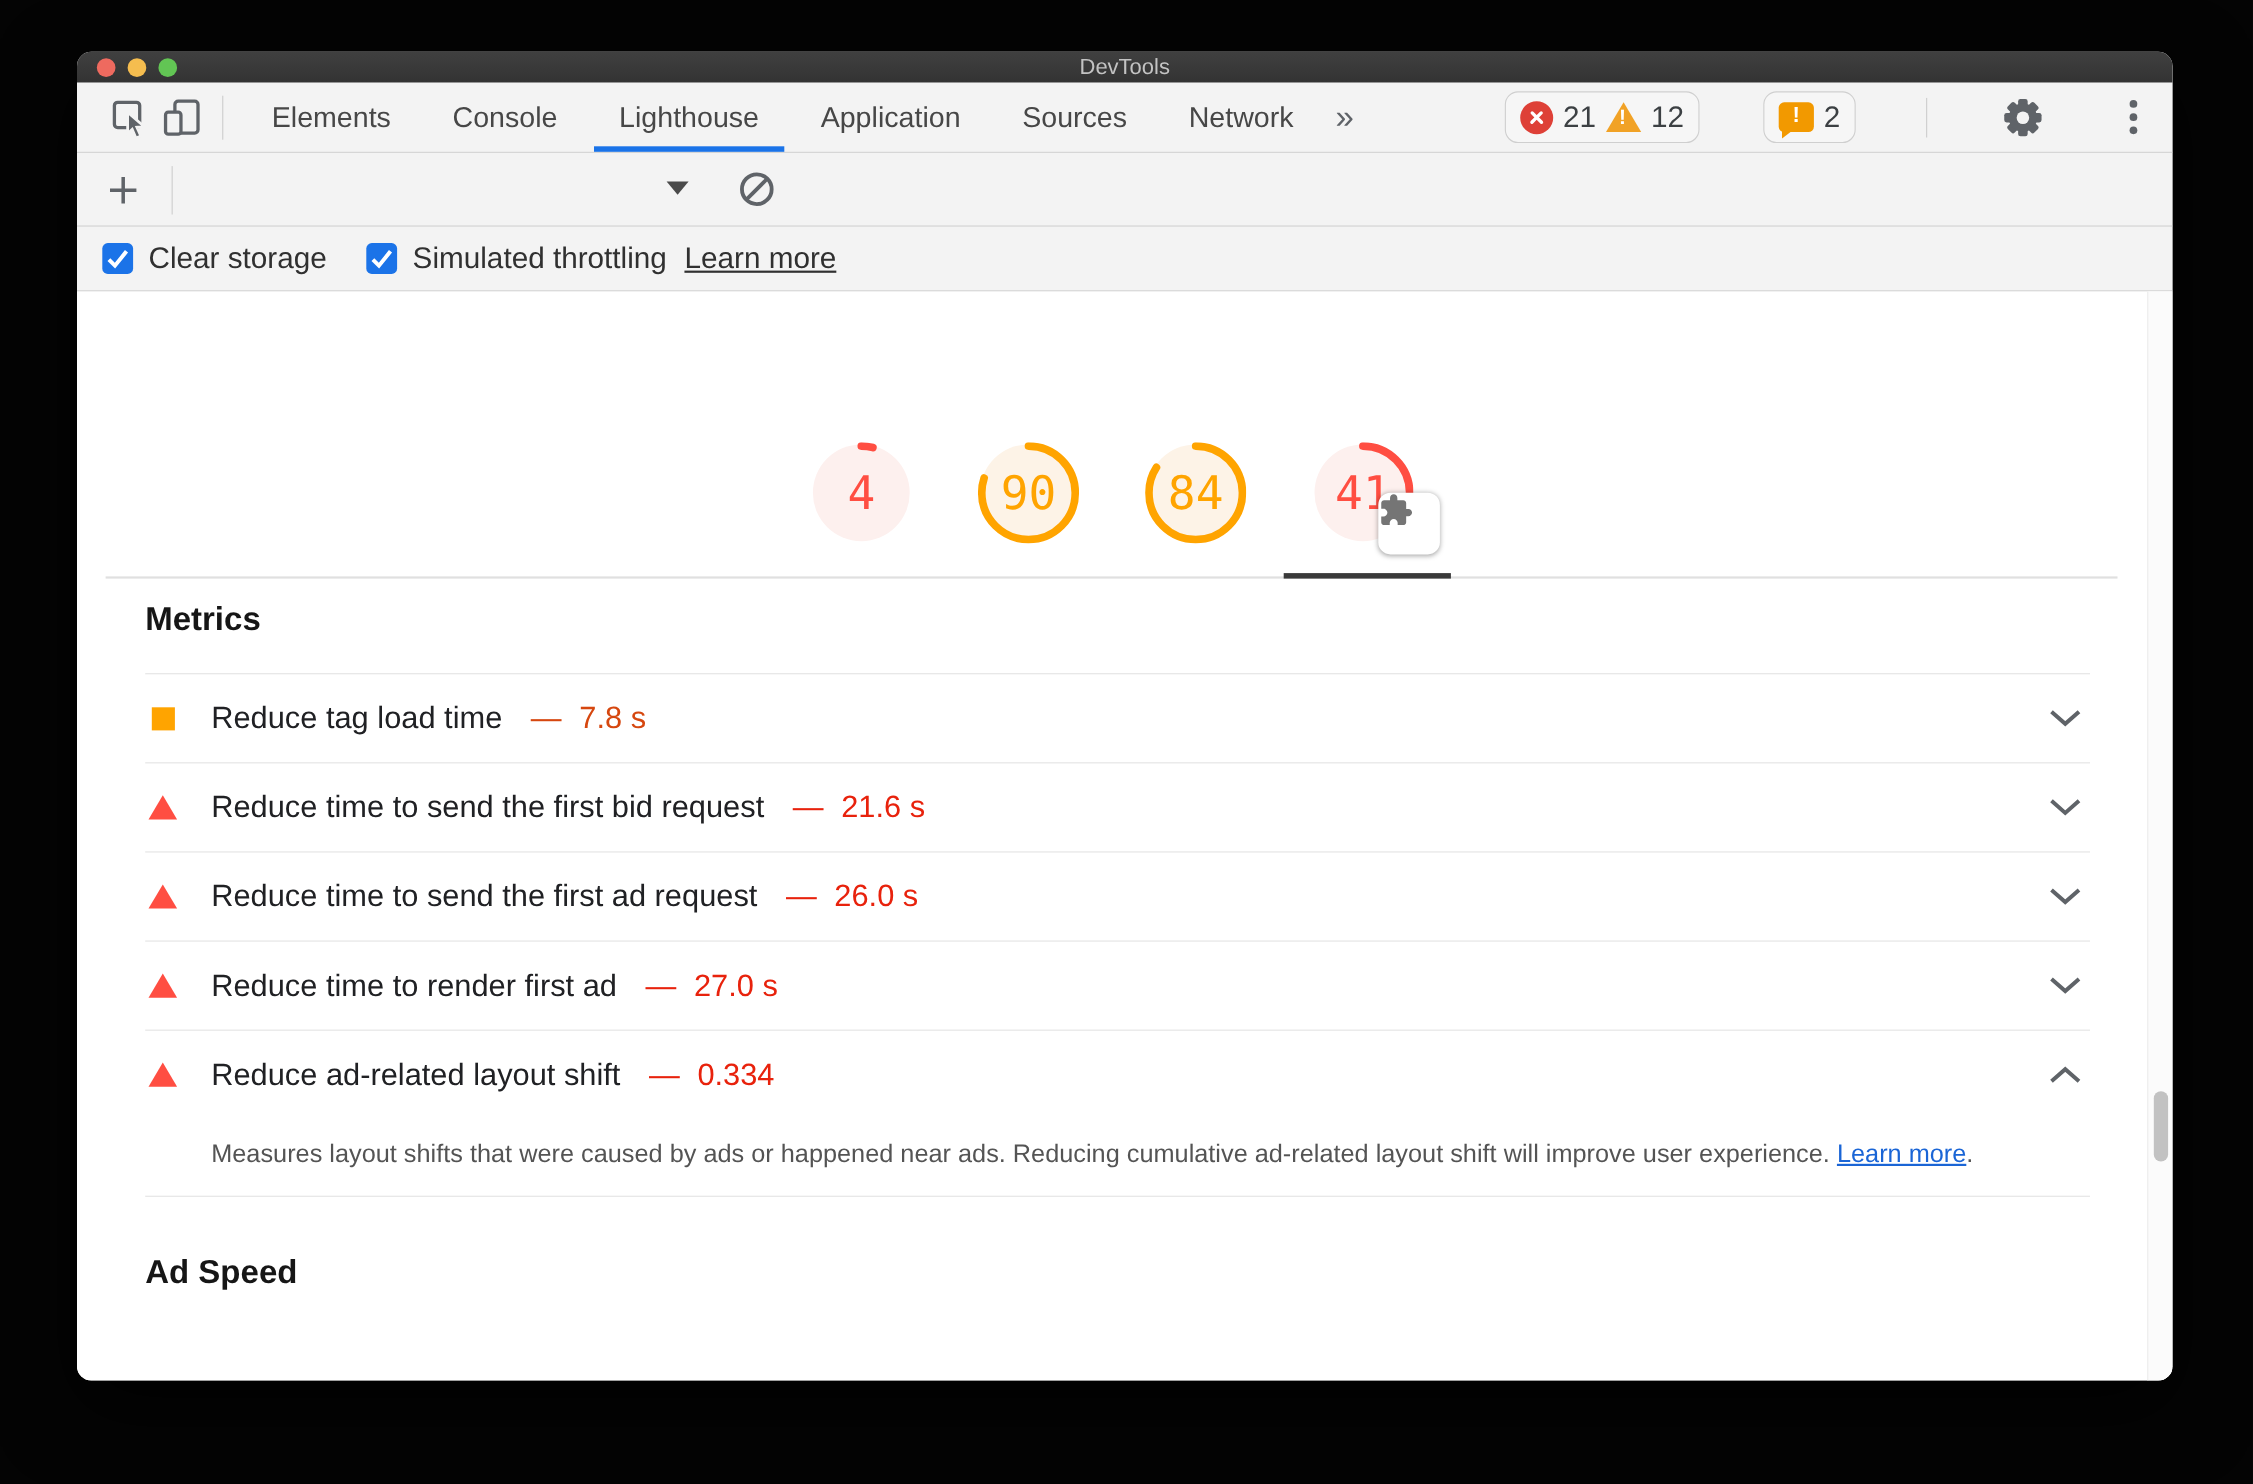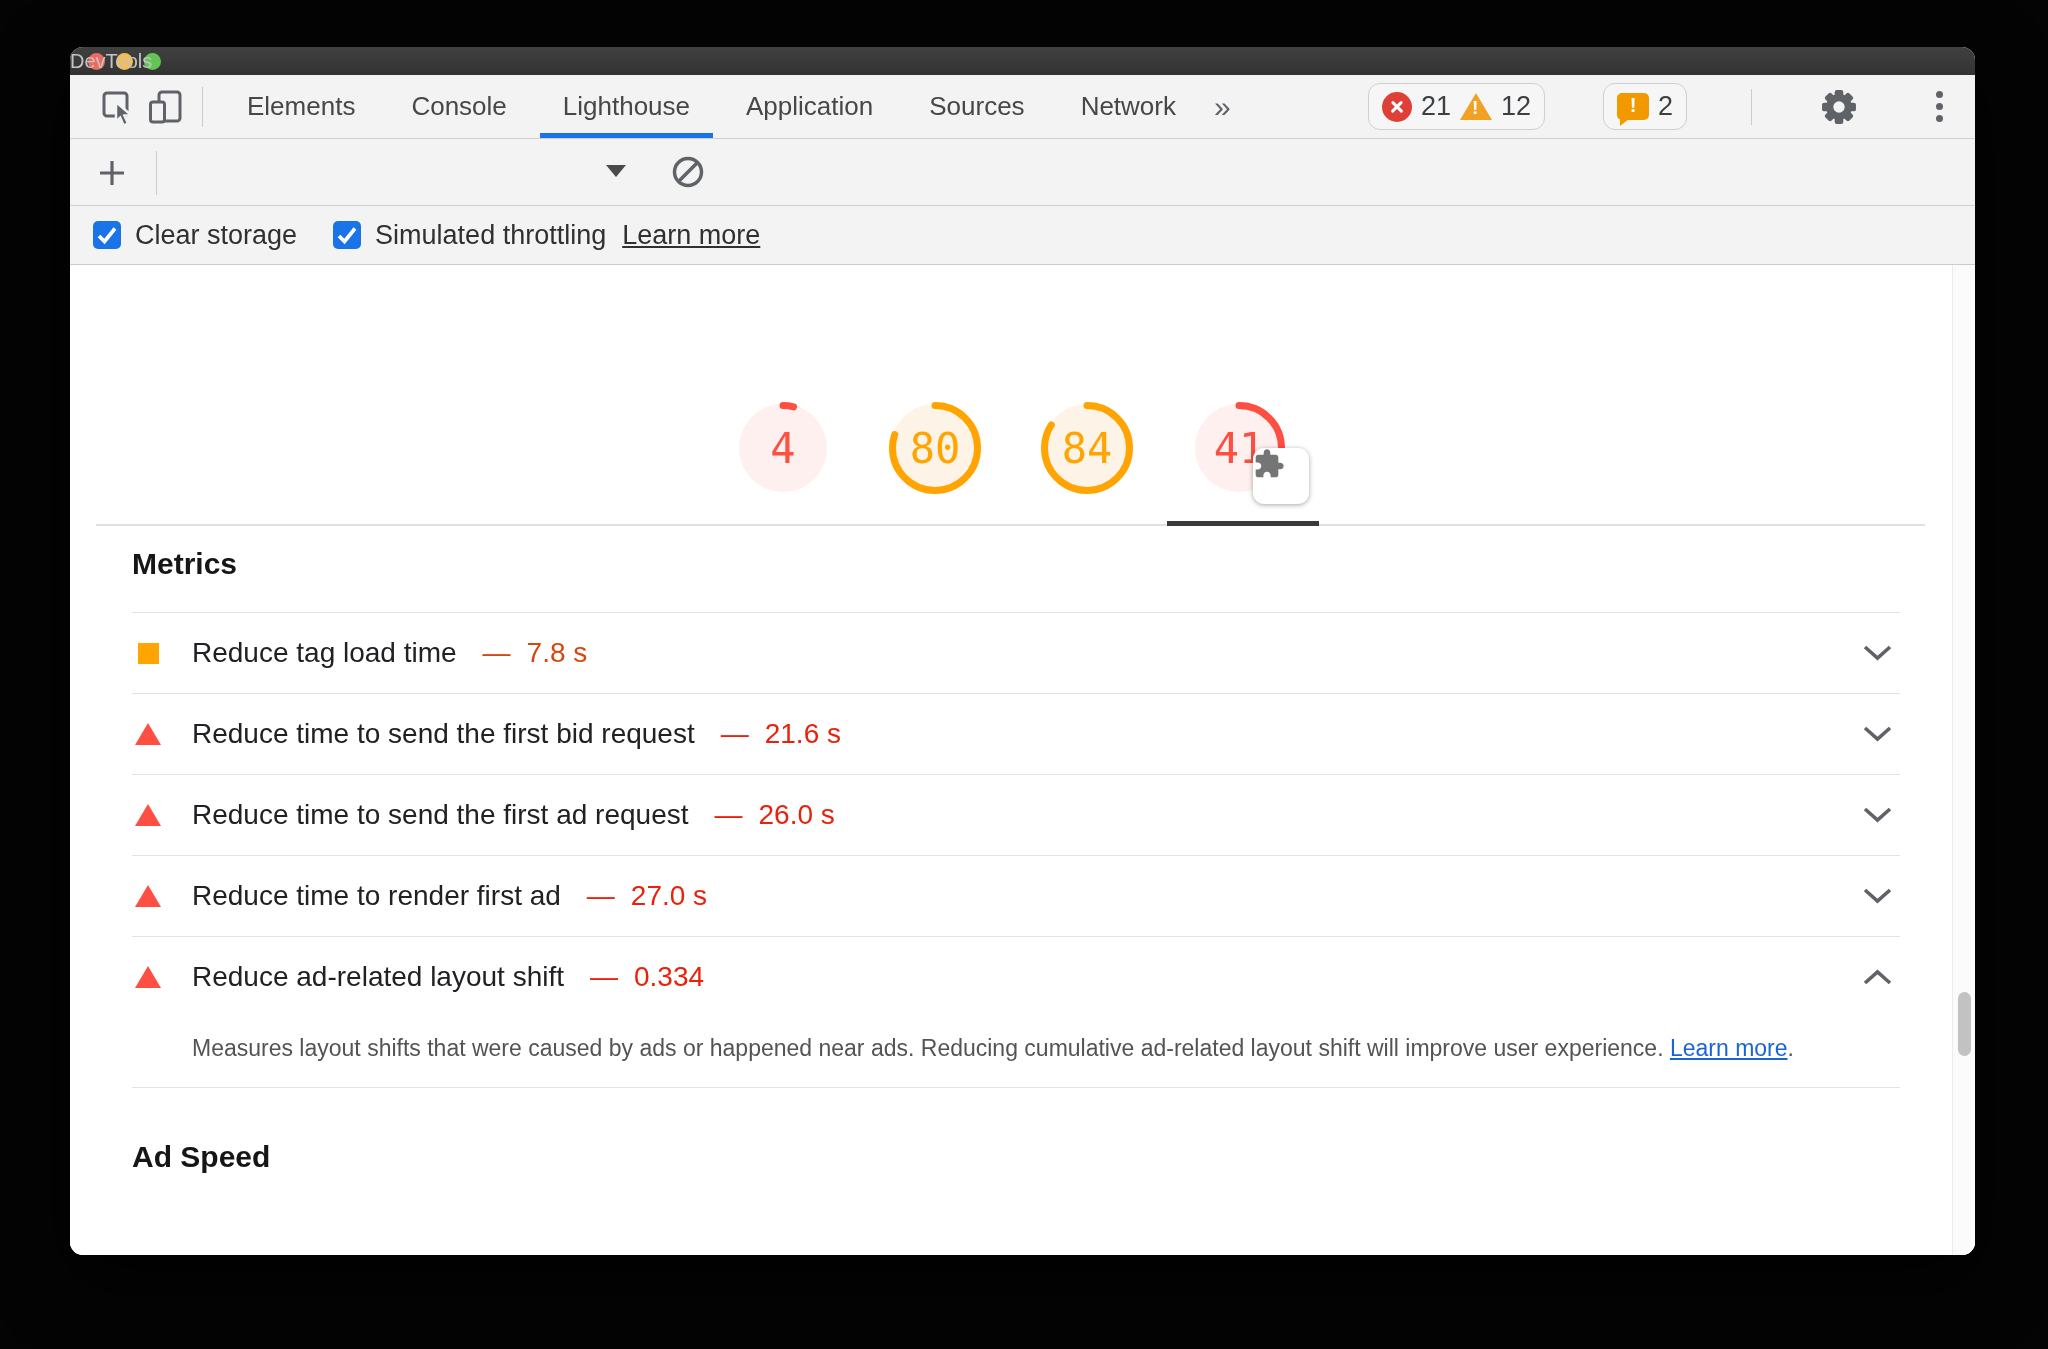--- a/index.html
+++ b/index.html
@@ -14,21 +14,21 @@
     box-shadow:0 24px 70px rgba(0,0,0,.85);
     display:flex; flex-direction:column;
   }
 
   
   .titlebar { height:28px; background:linear-gradient(#404040,#333333);
     display:flex; align-items:center; position:relative; flex:0 0 auto; }
   .traffic { display:flex; gap:11px; margin-left:18px; }
   .tl { width:17px; height:17px; border-radius:50%; }
   .tl.red{ background:#ee6a5f; } .tl.yellow{ background:#f5bd4f; } .tl.green{ background:#62c554; }
-  .wintitle { position:absolute; left:0; right:0; 
+  .wintitle { position:absolute; left:0; right:0; text-align:center;
     color:#c3c3c3; font-size:20px; }
 
   
   .bar { background:#f3f3f3; border-bottom:1px solid #d0d0d0; flex:0 0 auto;
          display:flex; align-items:center; }
   .vsep { width:1px; background:#ccc; }
 
   
   .tabbar { height:64px; padding-left:28px; }
   .iconbtn { display:flex; align-items:center; justify-content:center; }
@@ -231,21 +231,21 @@
        <circle cx="46" cy="46" r="44" fill="#fdf0ee"></circle>
        <circle cx="46" cy="46" r="42.5" fill="none" stroke="#ff4e42" stroke-width="7" stroke-linecap="round" stroke-dasharray="10.7 267.0" transform="rotate(-90 46 46)"></circle>
      </svg>
      <div class="score" style="color:#ff4e42">4</div>
           </div>
           <div class="gauge">
             <svg viewBox="0 0 92 92">
        <circle cx="46" cy="46" r="44" fill="#fdf3e7"></circle>
        <circle cx="46" cy="46" r="42.5" fill="none" stroke="#ffa400" stroke-width="7" stroke-linecap="round" stroke-dasharray="213.6 267.0" transform="rotate(-90 46 46)"></circle>
      </svg>
-     <div class="score" style="color:#ffa400">80</div>
+     <div class="score" style="color:#ffa400">90</div>
           </div>
           <div class="gauge">
             <svg viewBox="0 0 92 92">
        <circle cx="46" cy="46" r="44" fill="#fdf3e7"></circle>
        <circle cx="46" cy="46" r="42.5" fill="none" stroke="#ffa400" stroke-width="7" stroke-linecap="round" stroke-dasharray="224.3 267.0" transform="rotate(-90 46 46)"></circle>
      </svg>
      <div class="score" style="color:#ffa400">84</div>
           </div>
           <div class="gauge">
             <svg viewBox="0 0 92 92">

